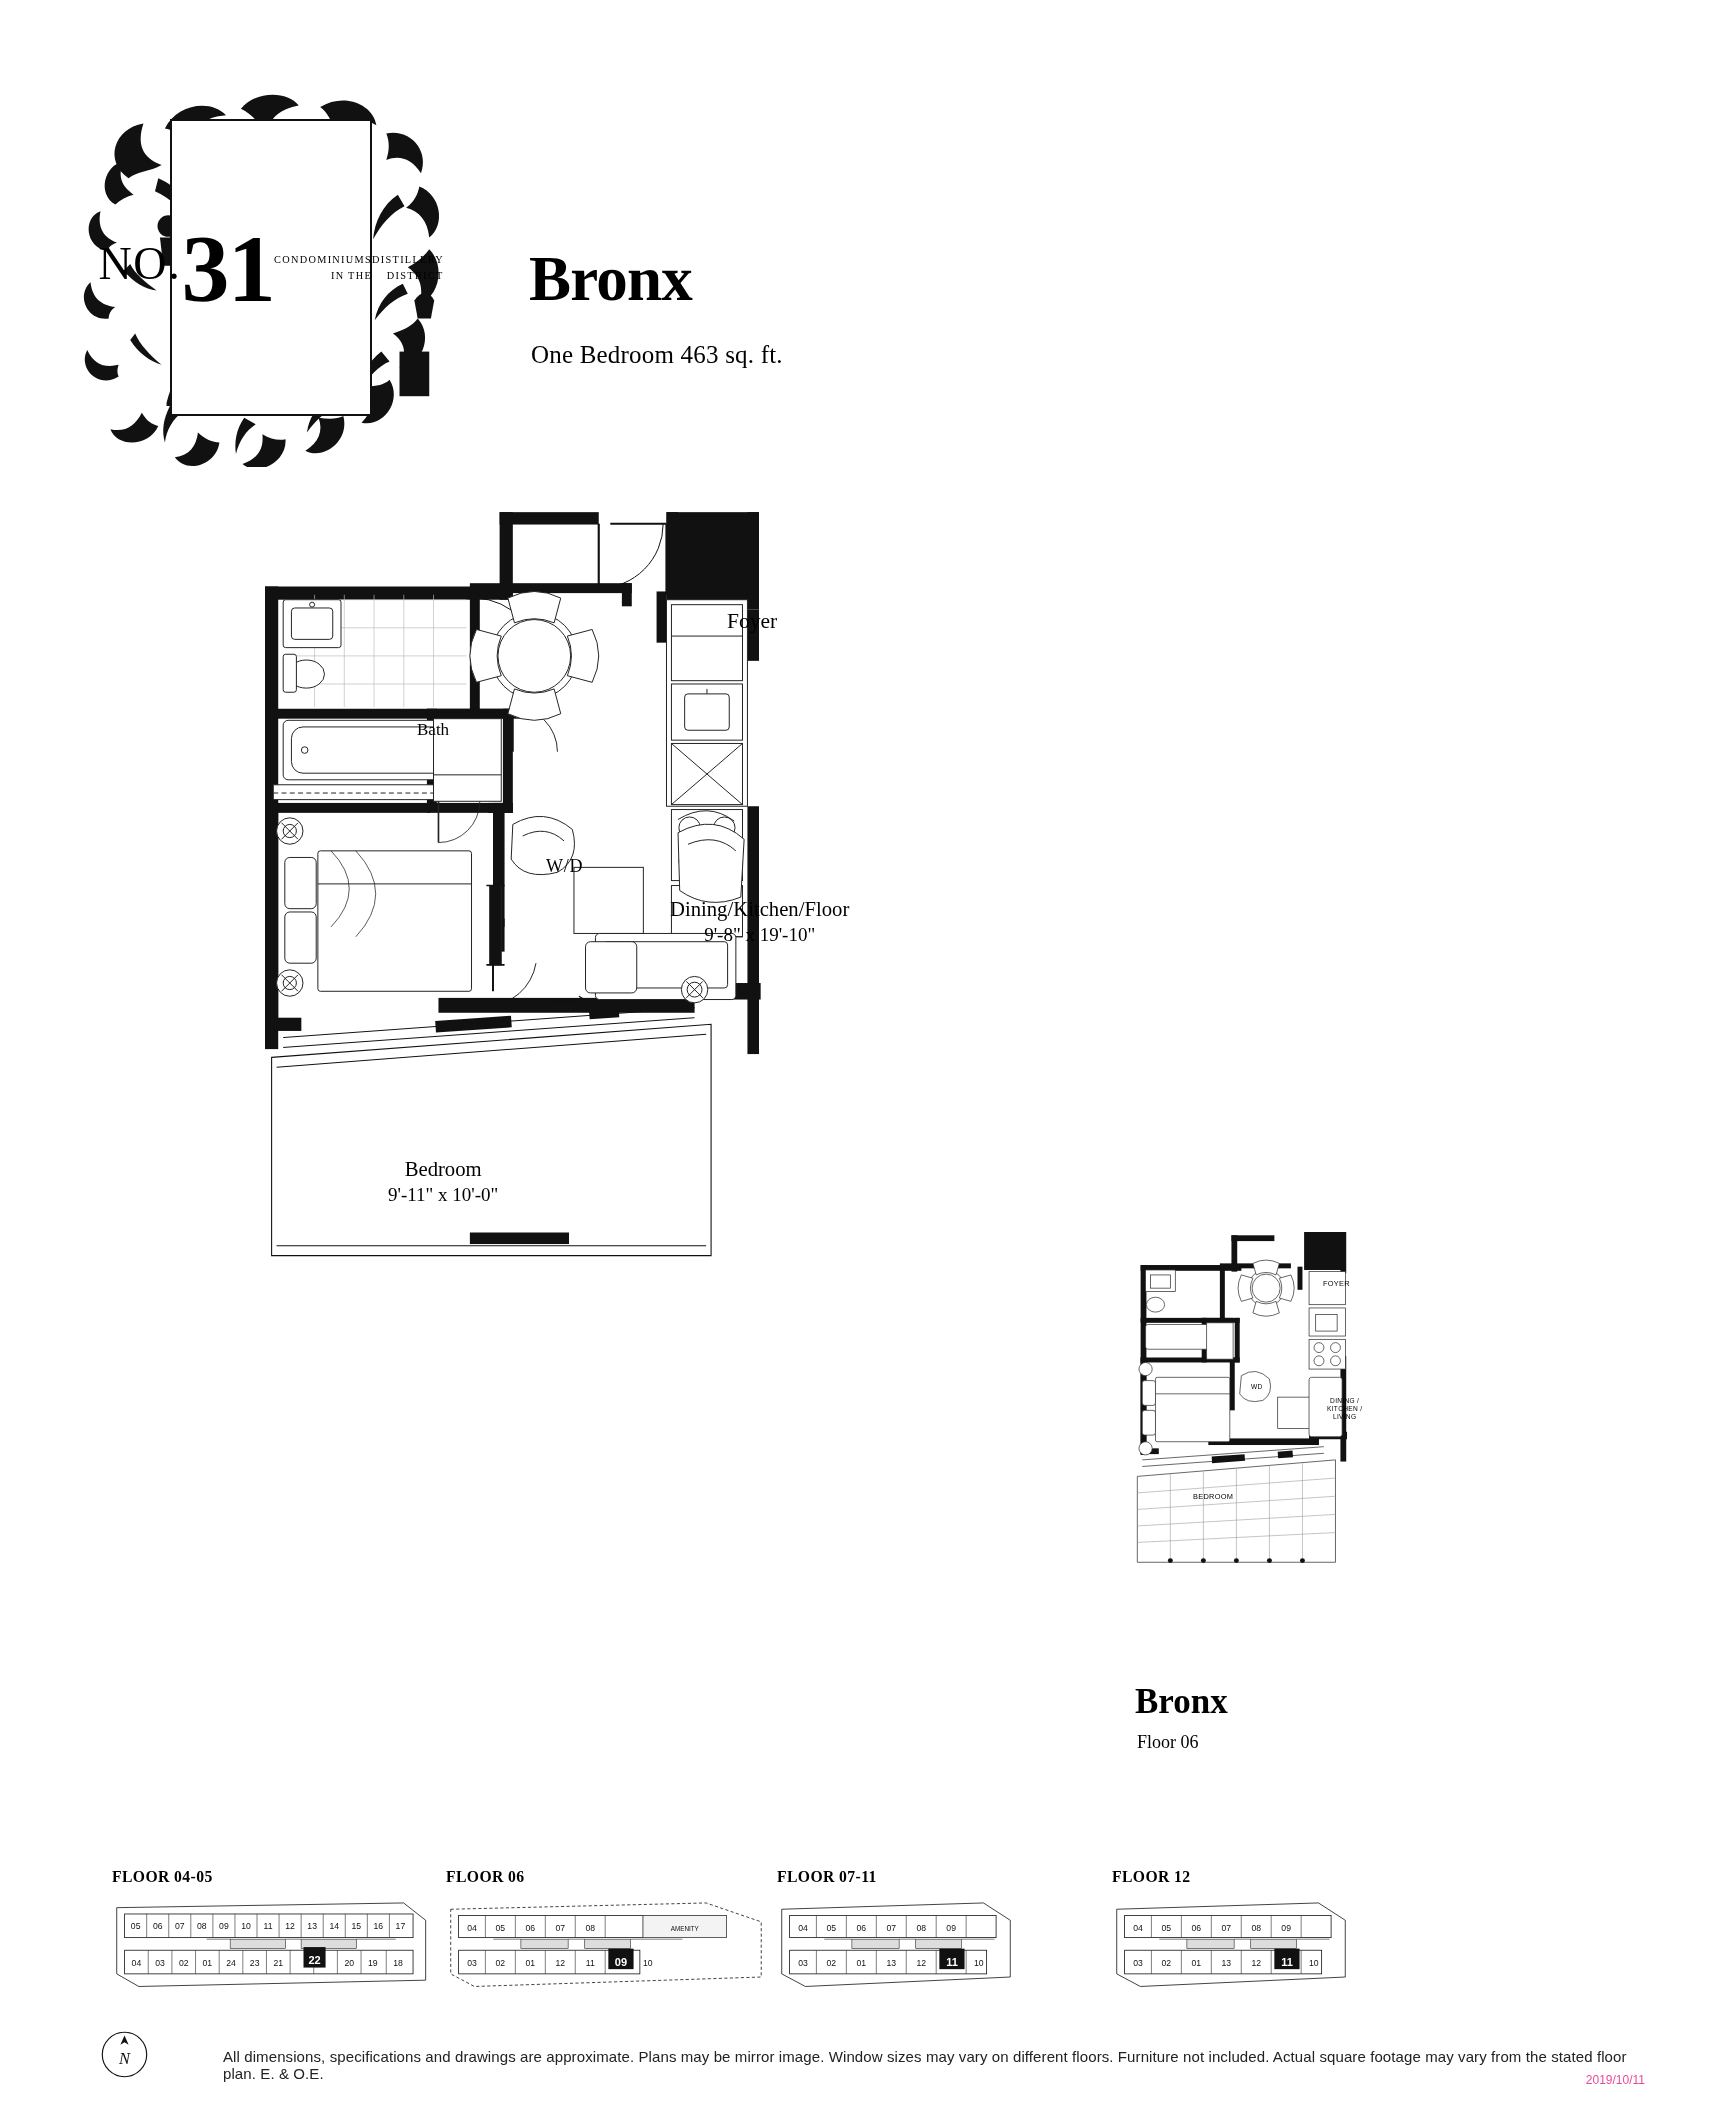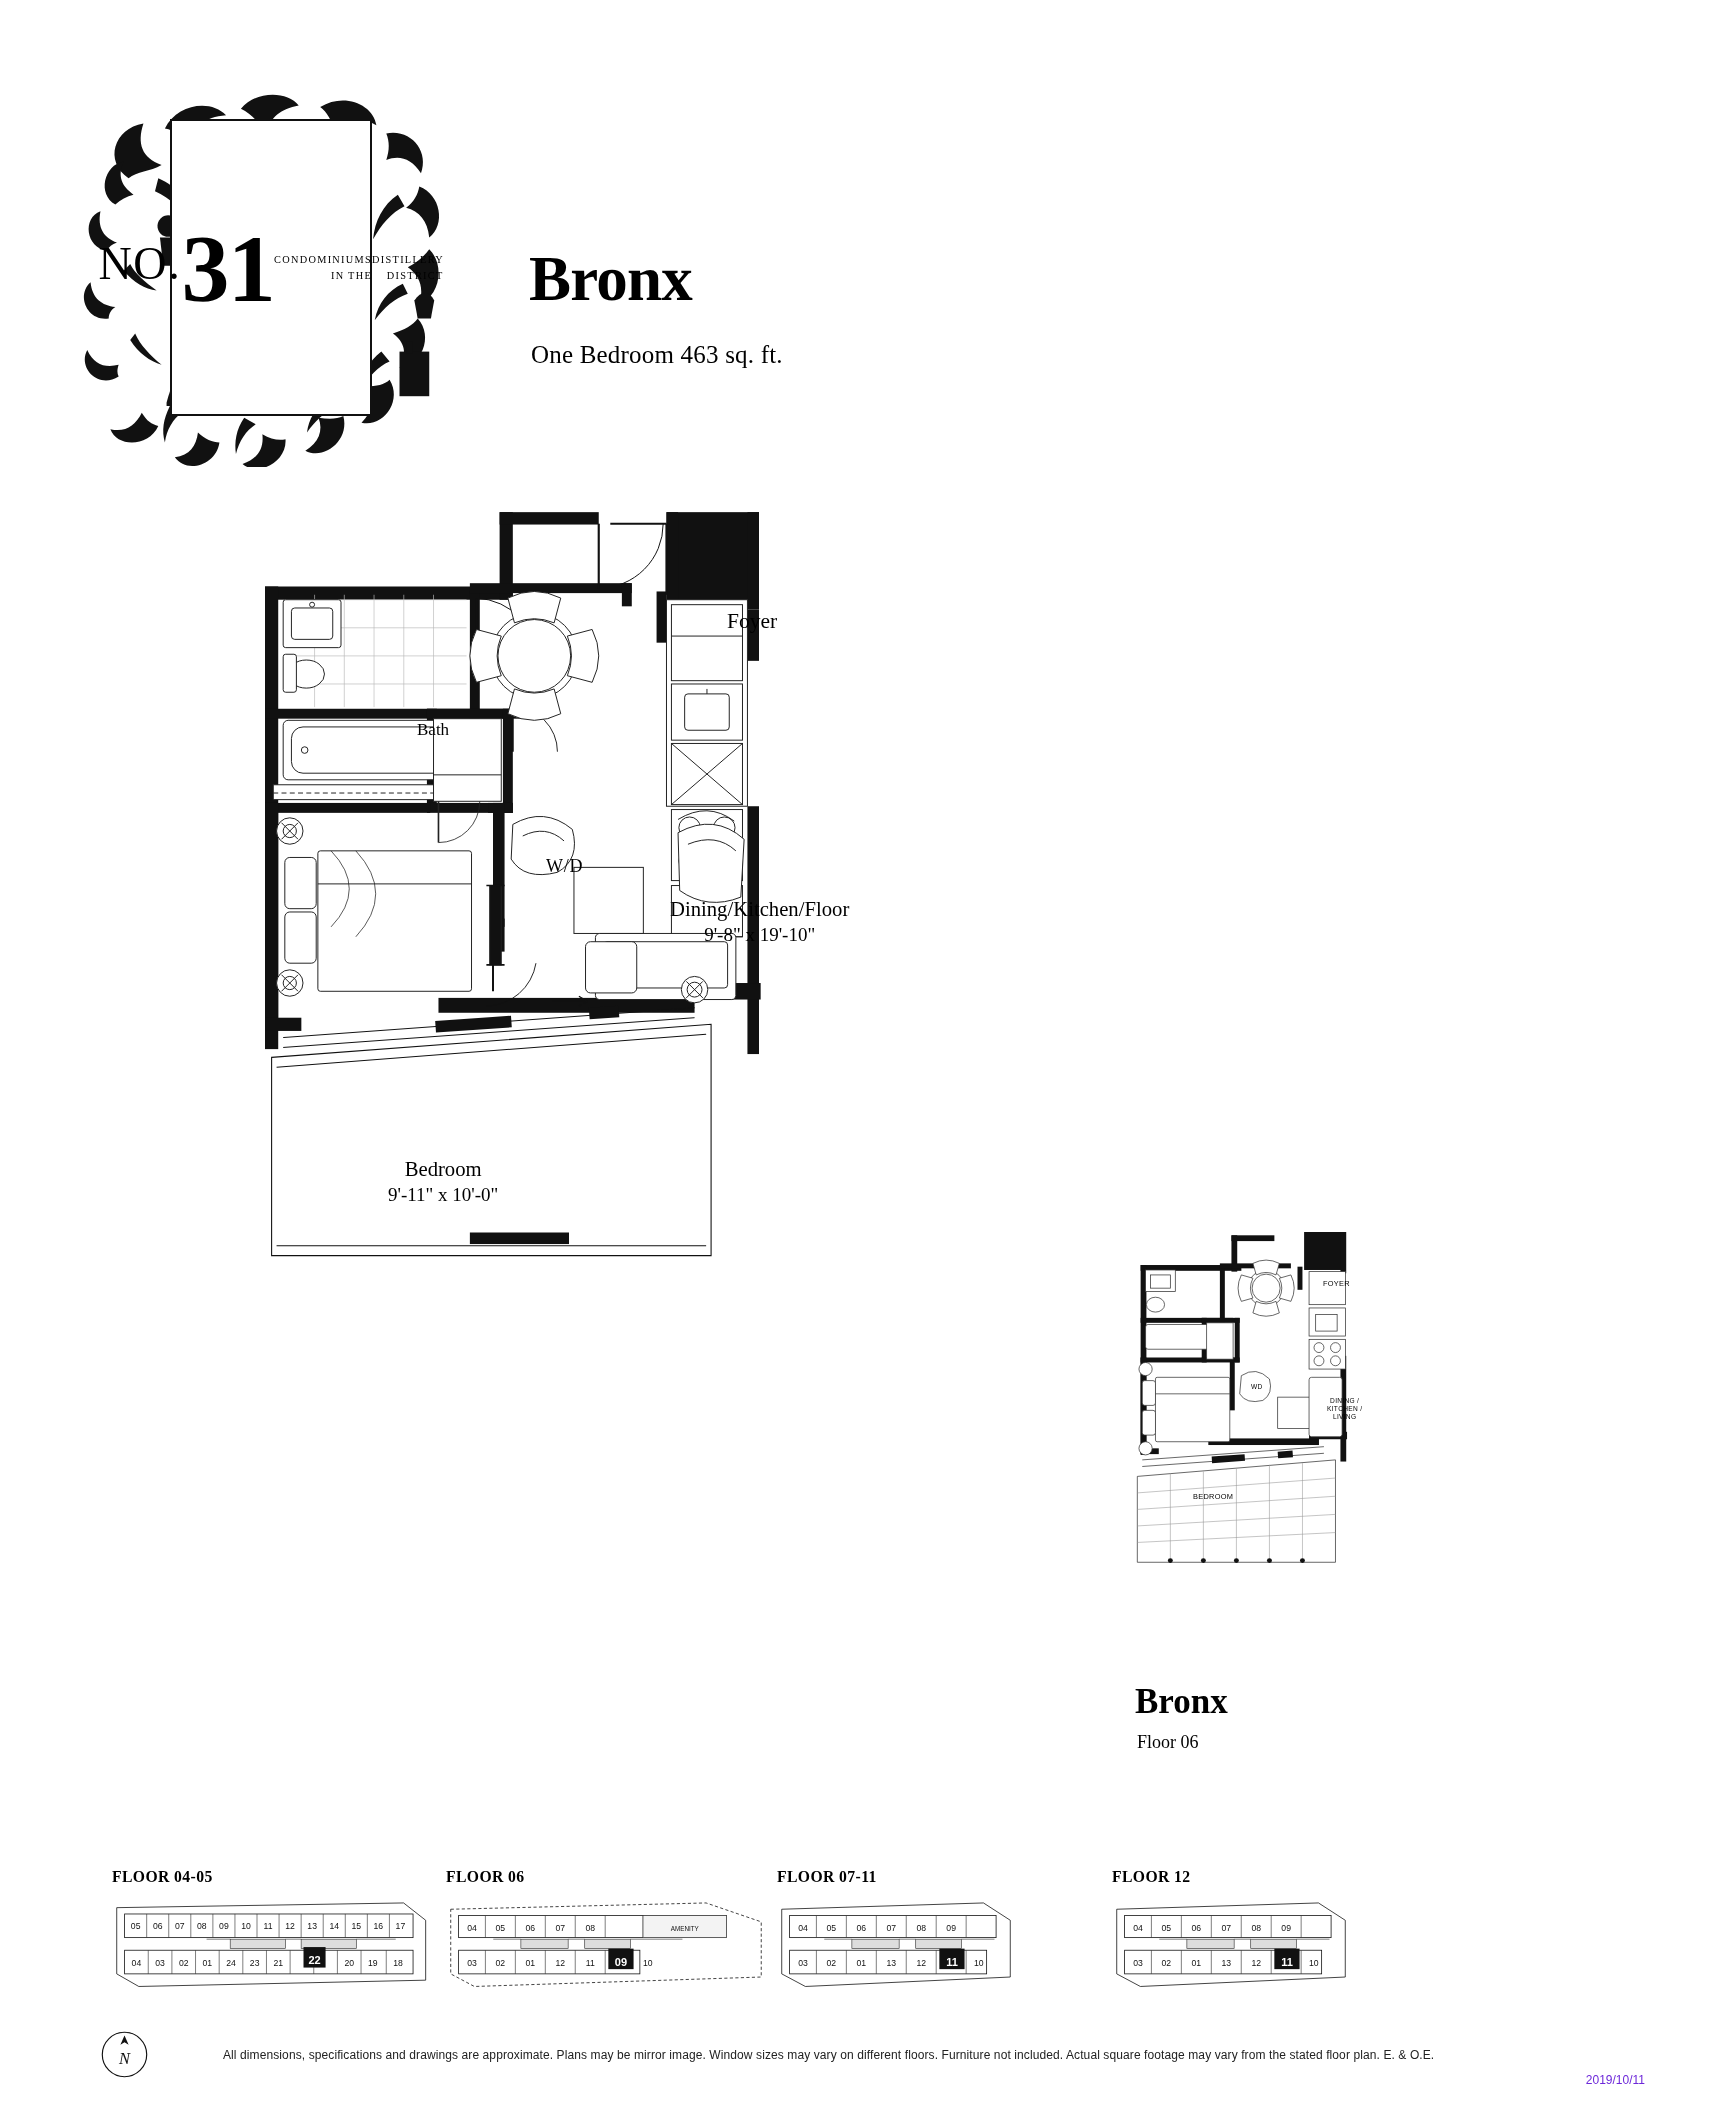--- a/index.html
+++ b/index.html
@@ -174,33 +174,33 @@
     top: 2029px;
     width: 51px;
     height: 51px;
   }
   #disclaimer {
     position: absolute;
     left: 223px;
     top: 2048px;
     width: 1422px;
     font-family: "Liberation Sans", sans-serif;
-    font-size: 12px;
+    font-size: 15px;
     color: #222;
     letter-spacing: 0.1px;
   }
   #doc-date {
     position: absolute;
     left: 1480px;
     top: 2073px;
     width: 165px;
     text-align: right;
     font-family: "Liberation Sans", sans-serif;
     font-size: 12px;
-    color: #6d28d9;
+    color: #ec4899;
   }
 </style>
 </head>
 <body>
 
 <div id="logo-block">
   <svg id="logo-vines" viewBox="0 0 460 470">
     <g fill="#111">
 
       <path d="M60 120 C30 100 42 60 78 54 C70 78 76 96 100 104 C86 112 70 112 60 120Z"></path>

